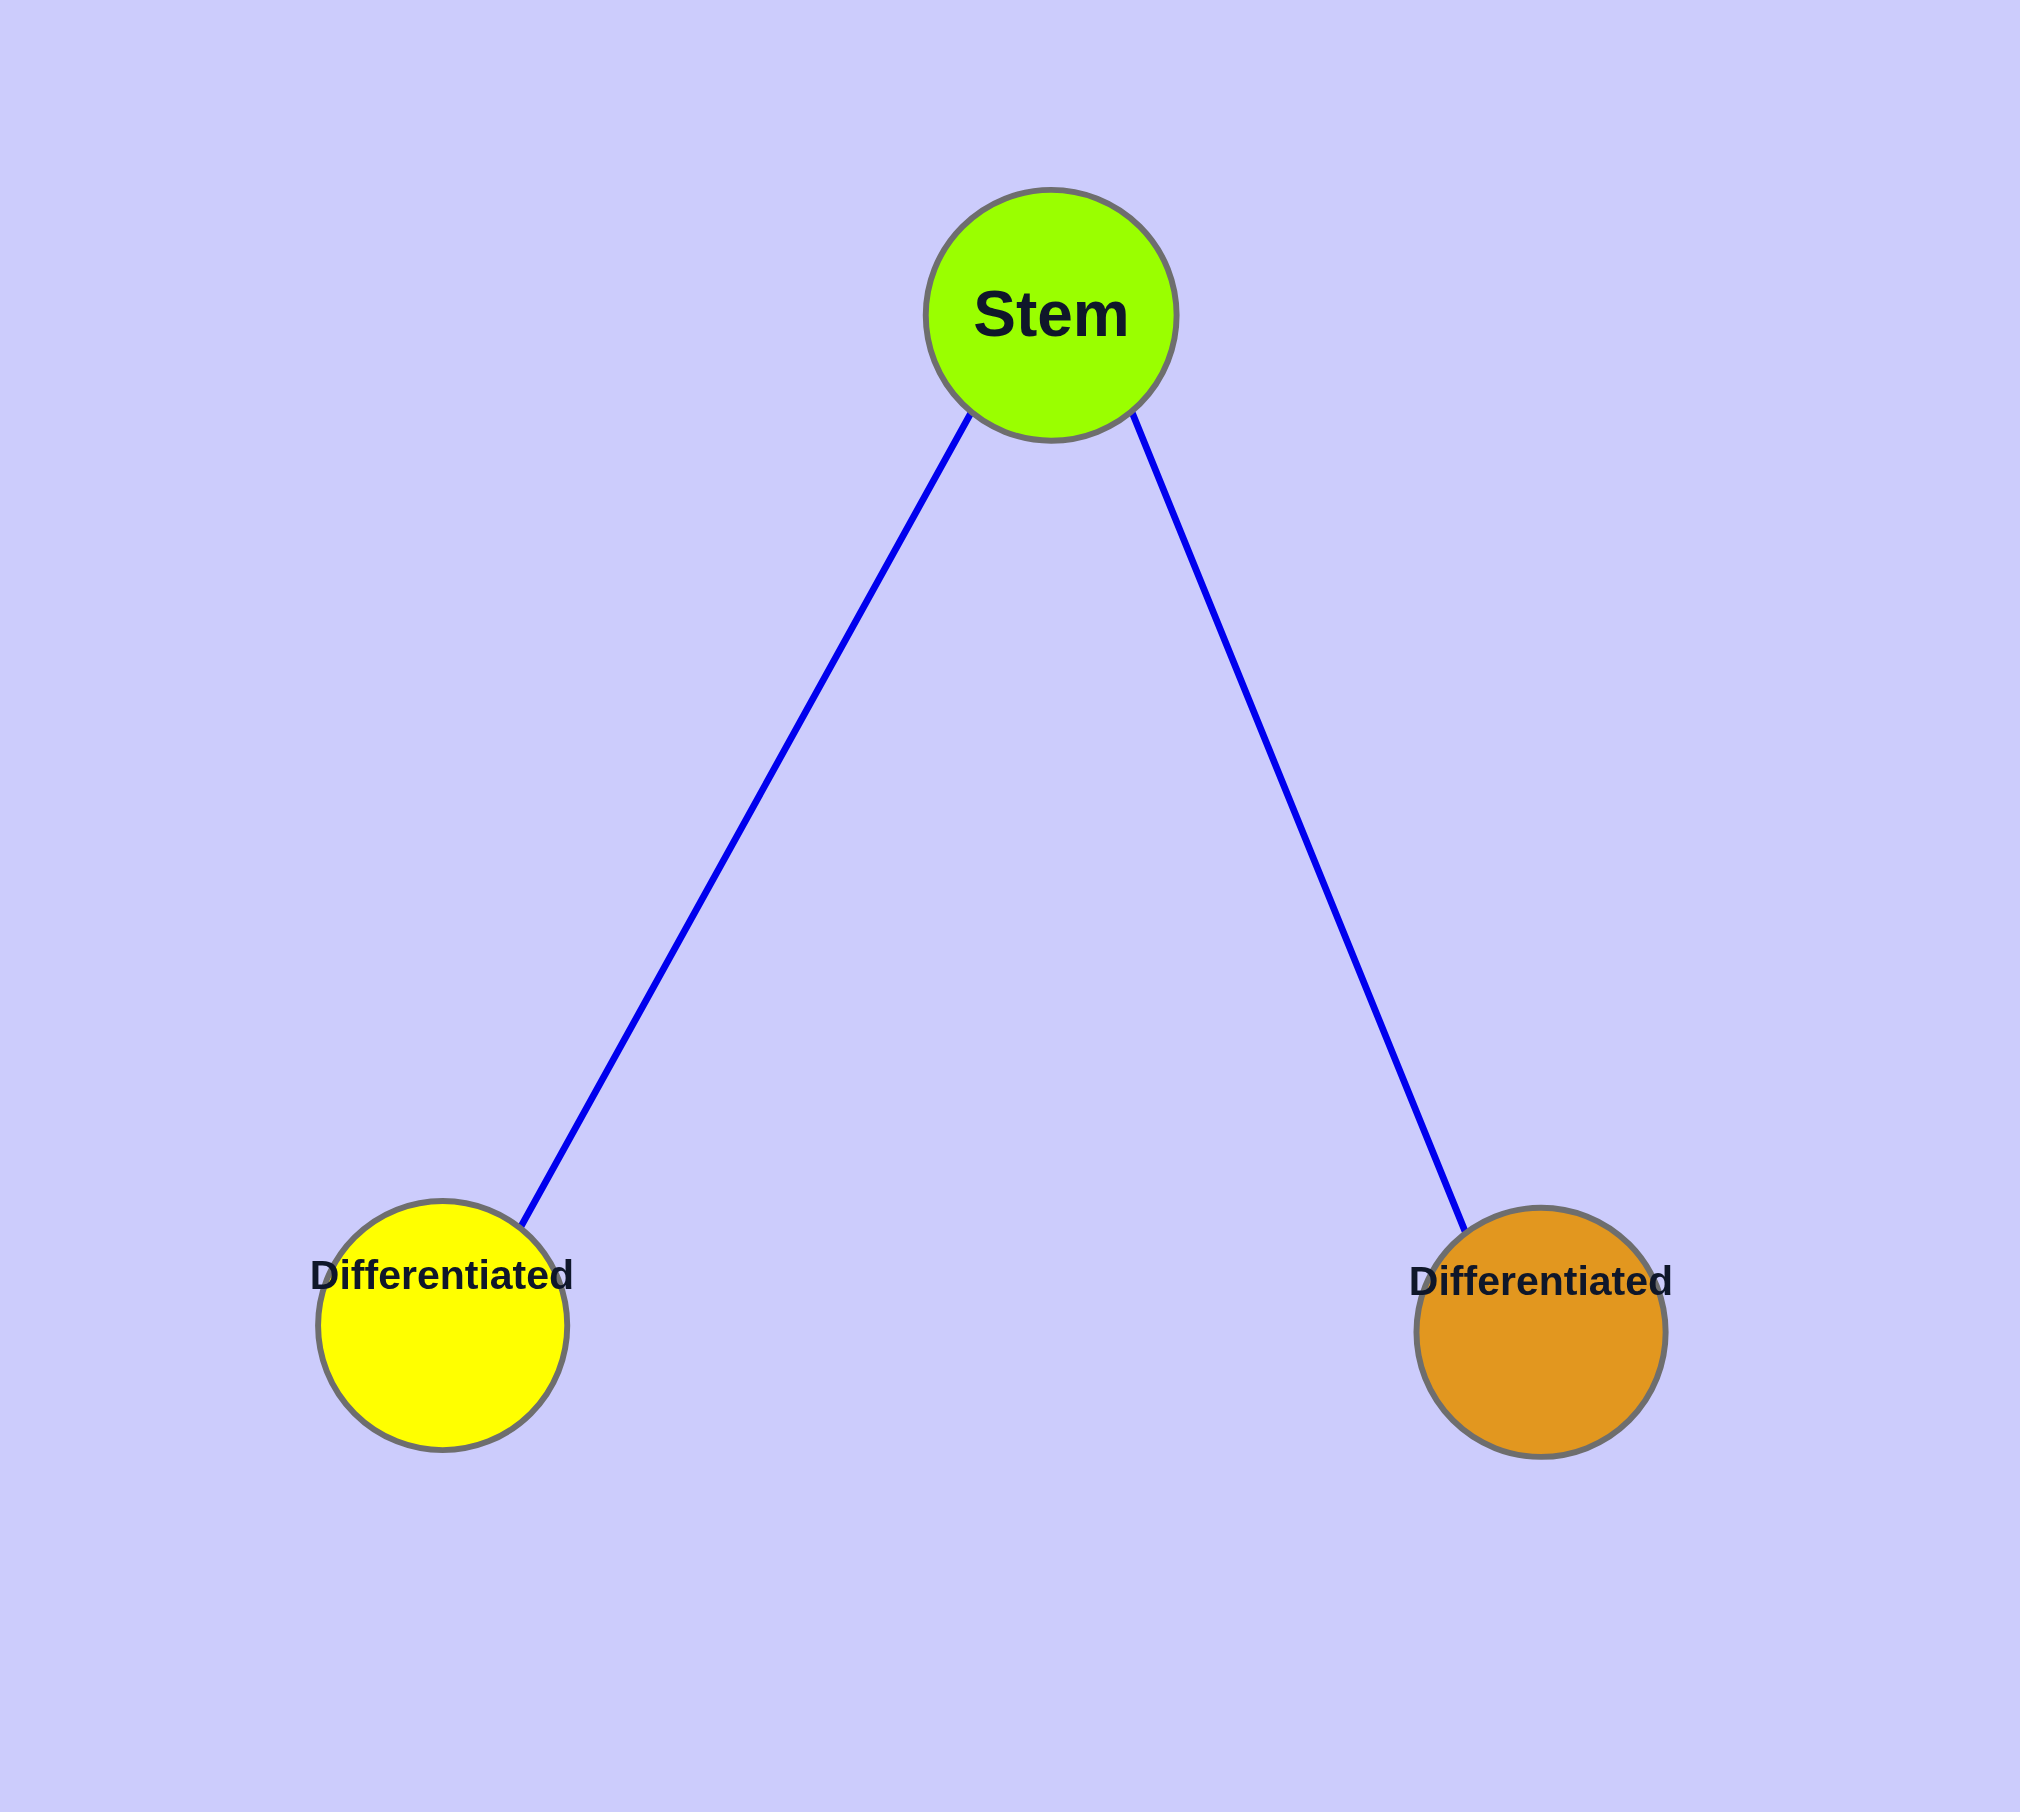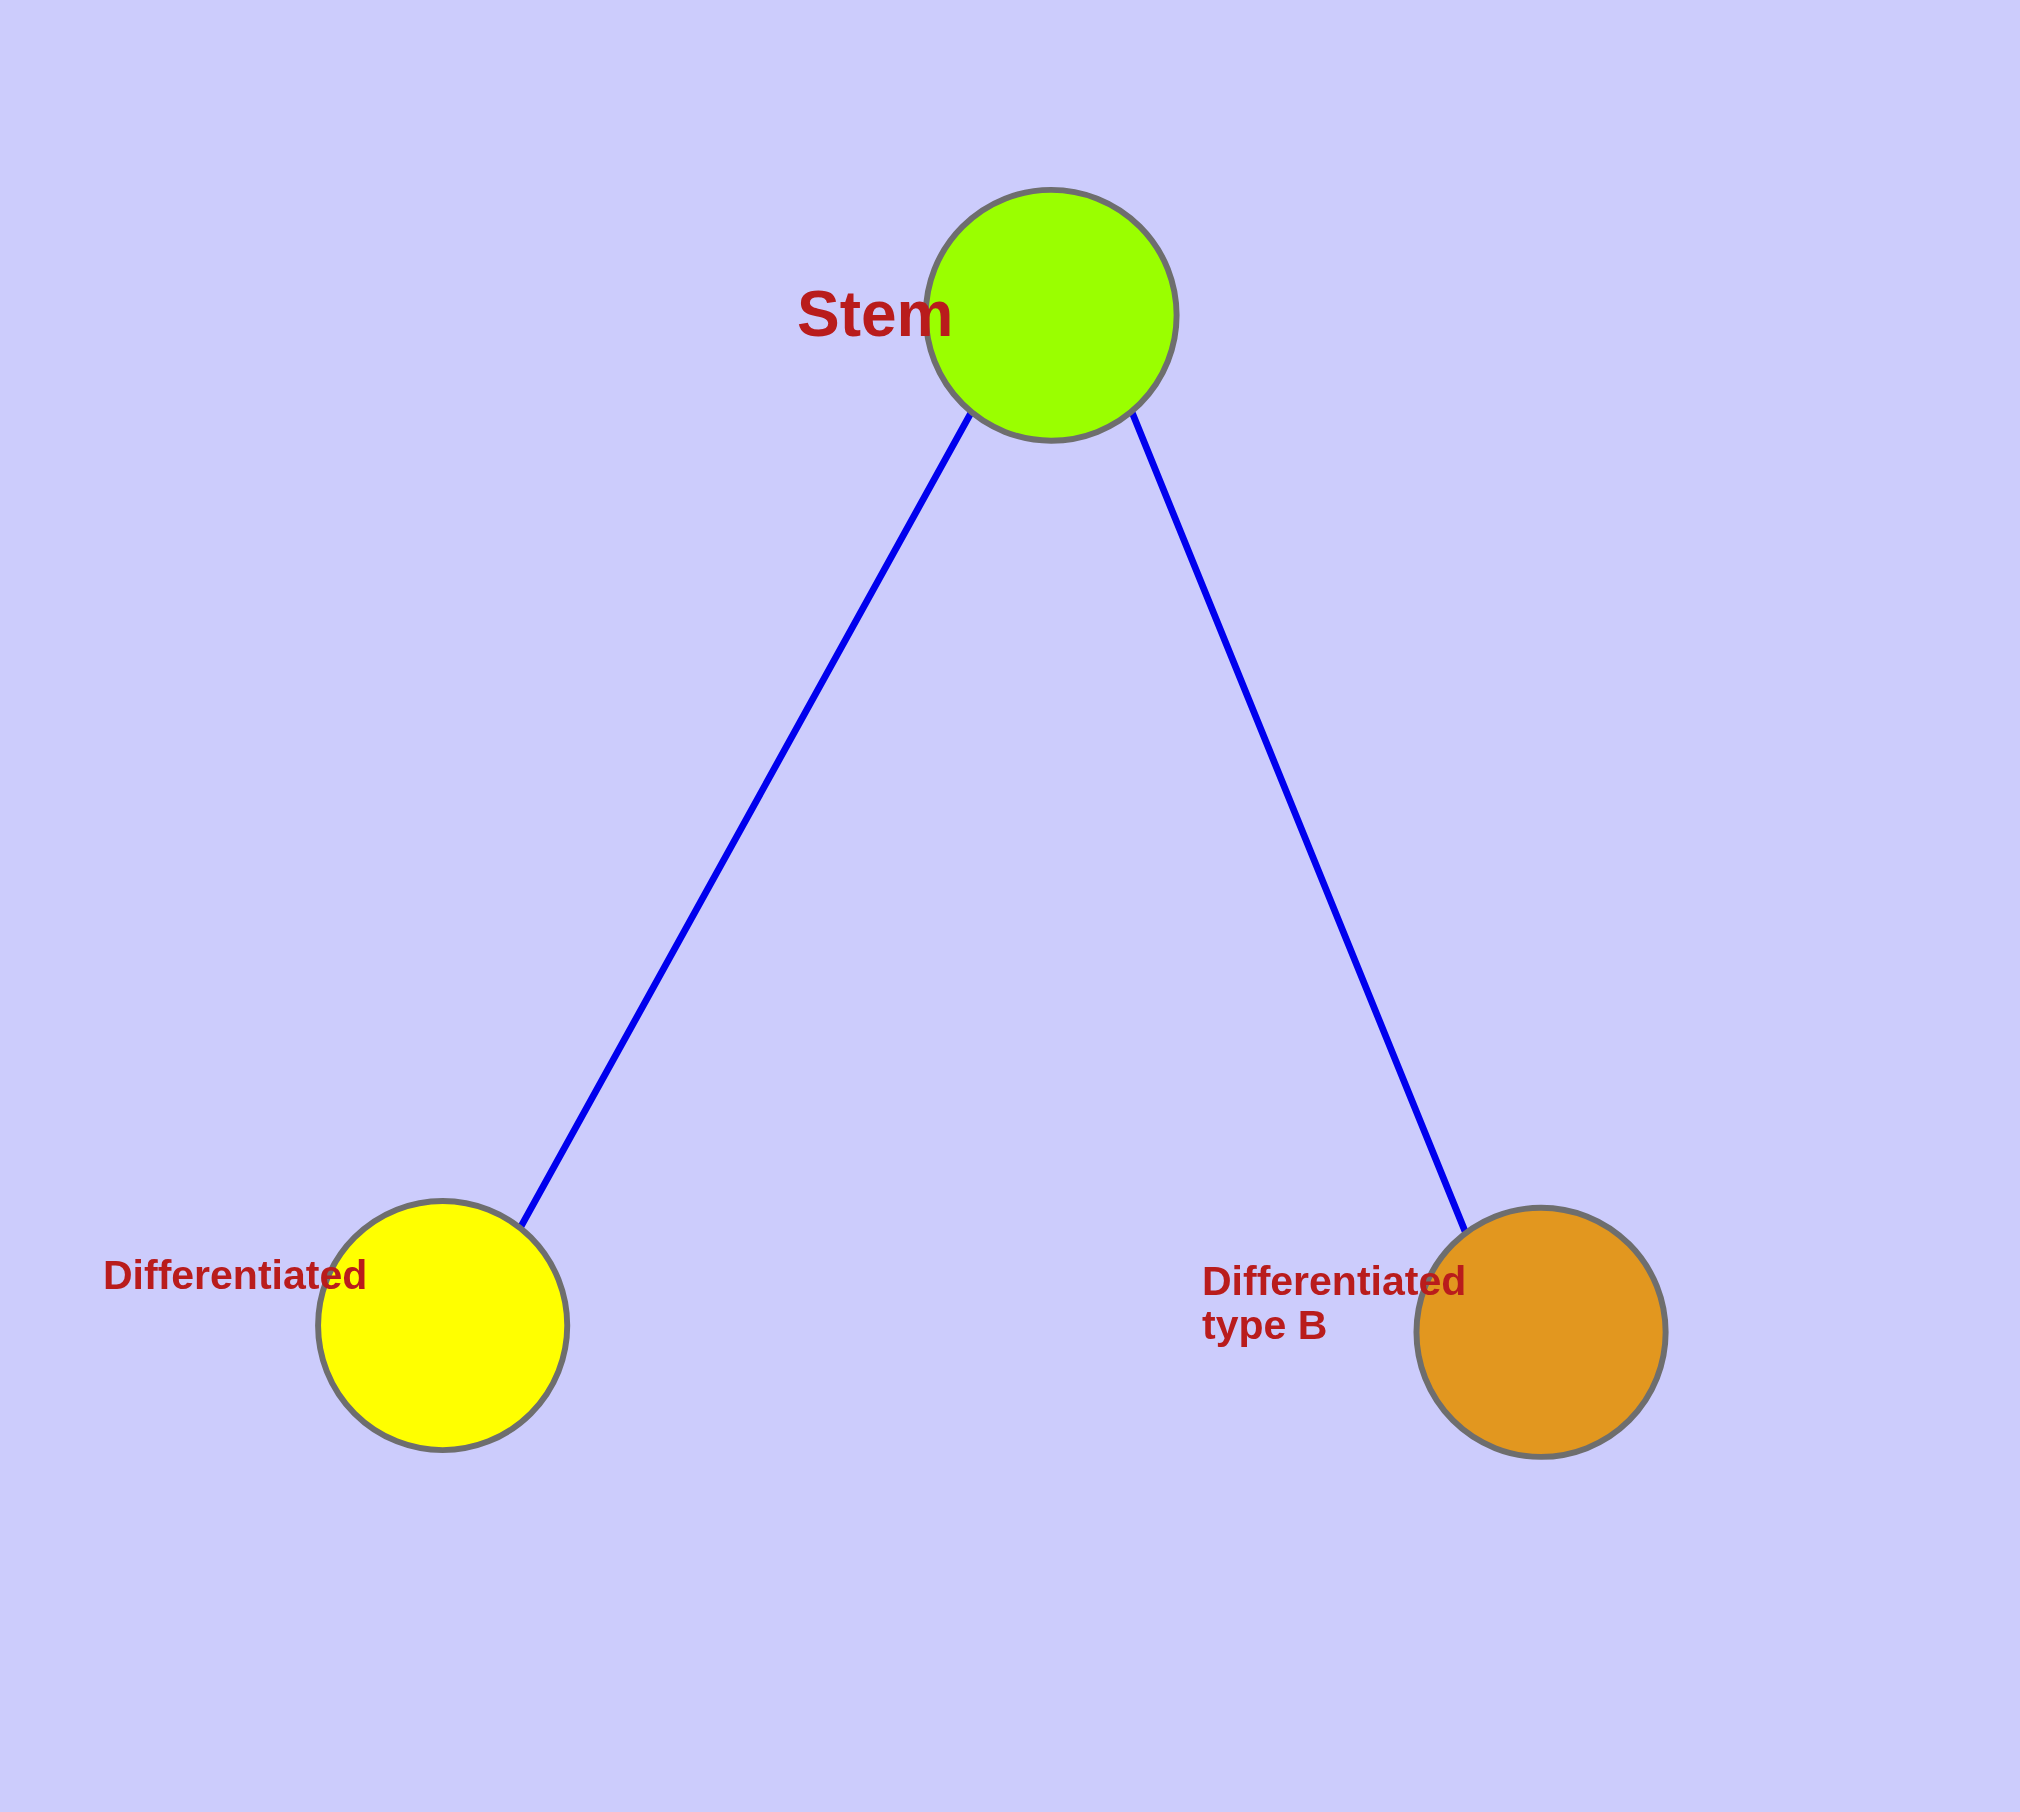--- a/index.html
+++ b/index.html
@@ -19,23 +19,24 @@
   #graph-svg {
     position: absolute;
     left: 0;
     top: 0;
     width: 2021px;
     height: 1812px;
     display: block;
   }
   .node-label {
     position: absolute;
+    text-align: center;
     font-family: "Liberation Sans", "DejaVu Sans", sans-serif;
     font-weight: bold;
-    color: #b91c1c;
+    color: #0f172a;
     line-height: 1.08;
     white-space: nowrap;
     pointer-events: none;
     -webkit-font-smoothing: antialiased;
   }
   .node-label.root {
     font-size: 64px;
   }
   .node-label.leaf {
     font-size: 41px;
@@ -63,17 +64,16 @@
   <div class="node-label root" style="left:797px; top:280px; width:509px;">
     <div>Stem</div>
   </div>
 
   <div class="node-label leaf" style="left:103px; top:1253px; width:678px;">
     <div>Differentiated</div>
   </div>
 
   <div class="node-label leaf" style="left:1202px; top:1259px; width:678px;">
     <div>Differentiated</div>
-    <div>type B</div>
   </div>
 
 </div>
 
 
 </body></html>

